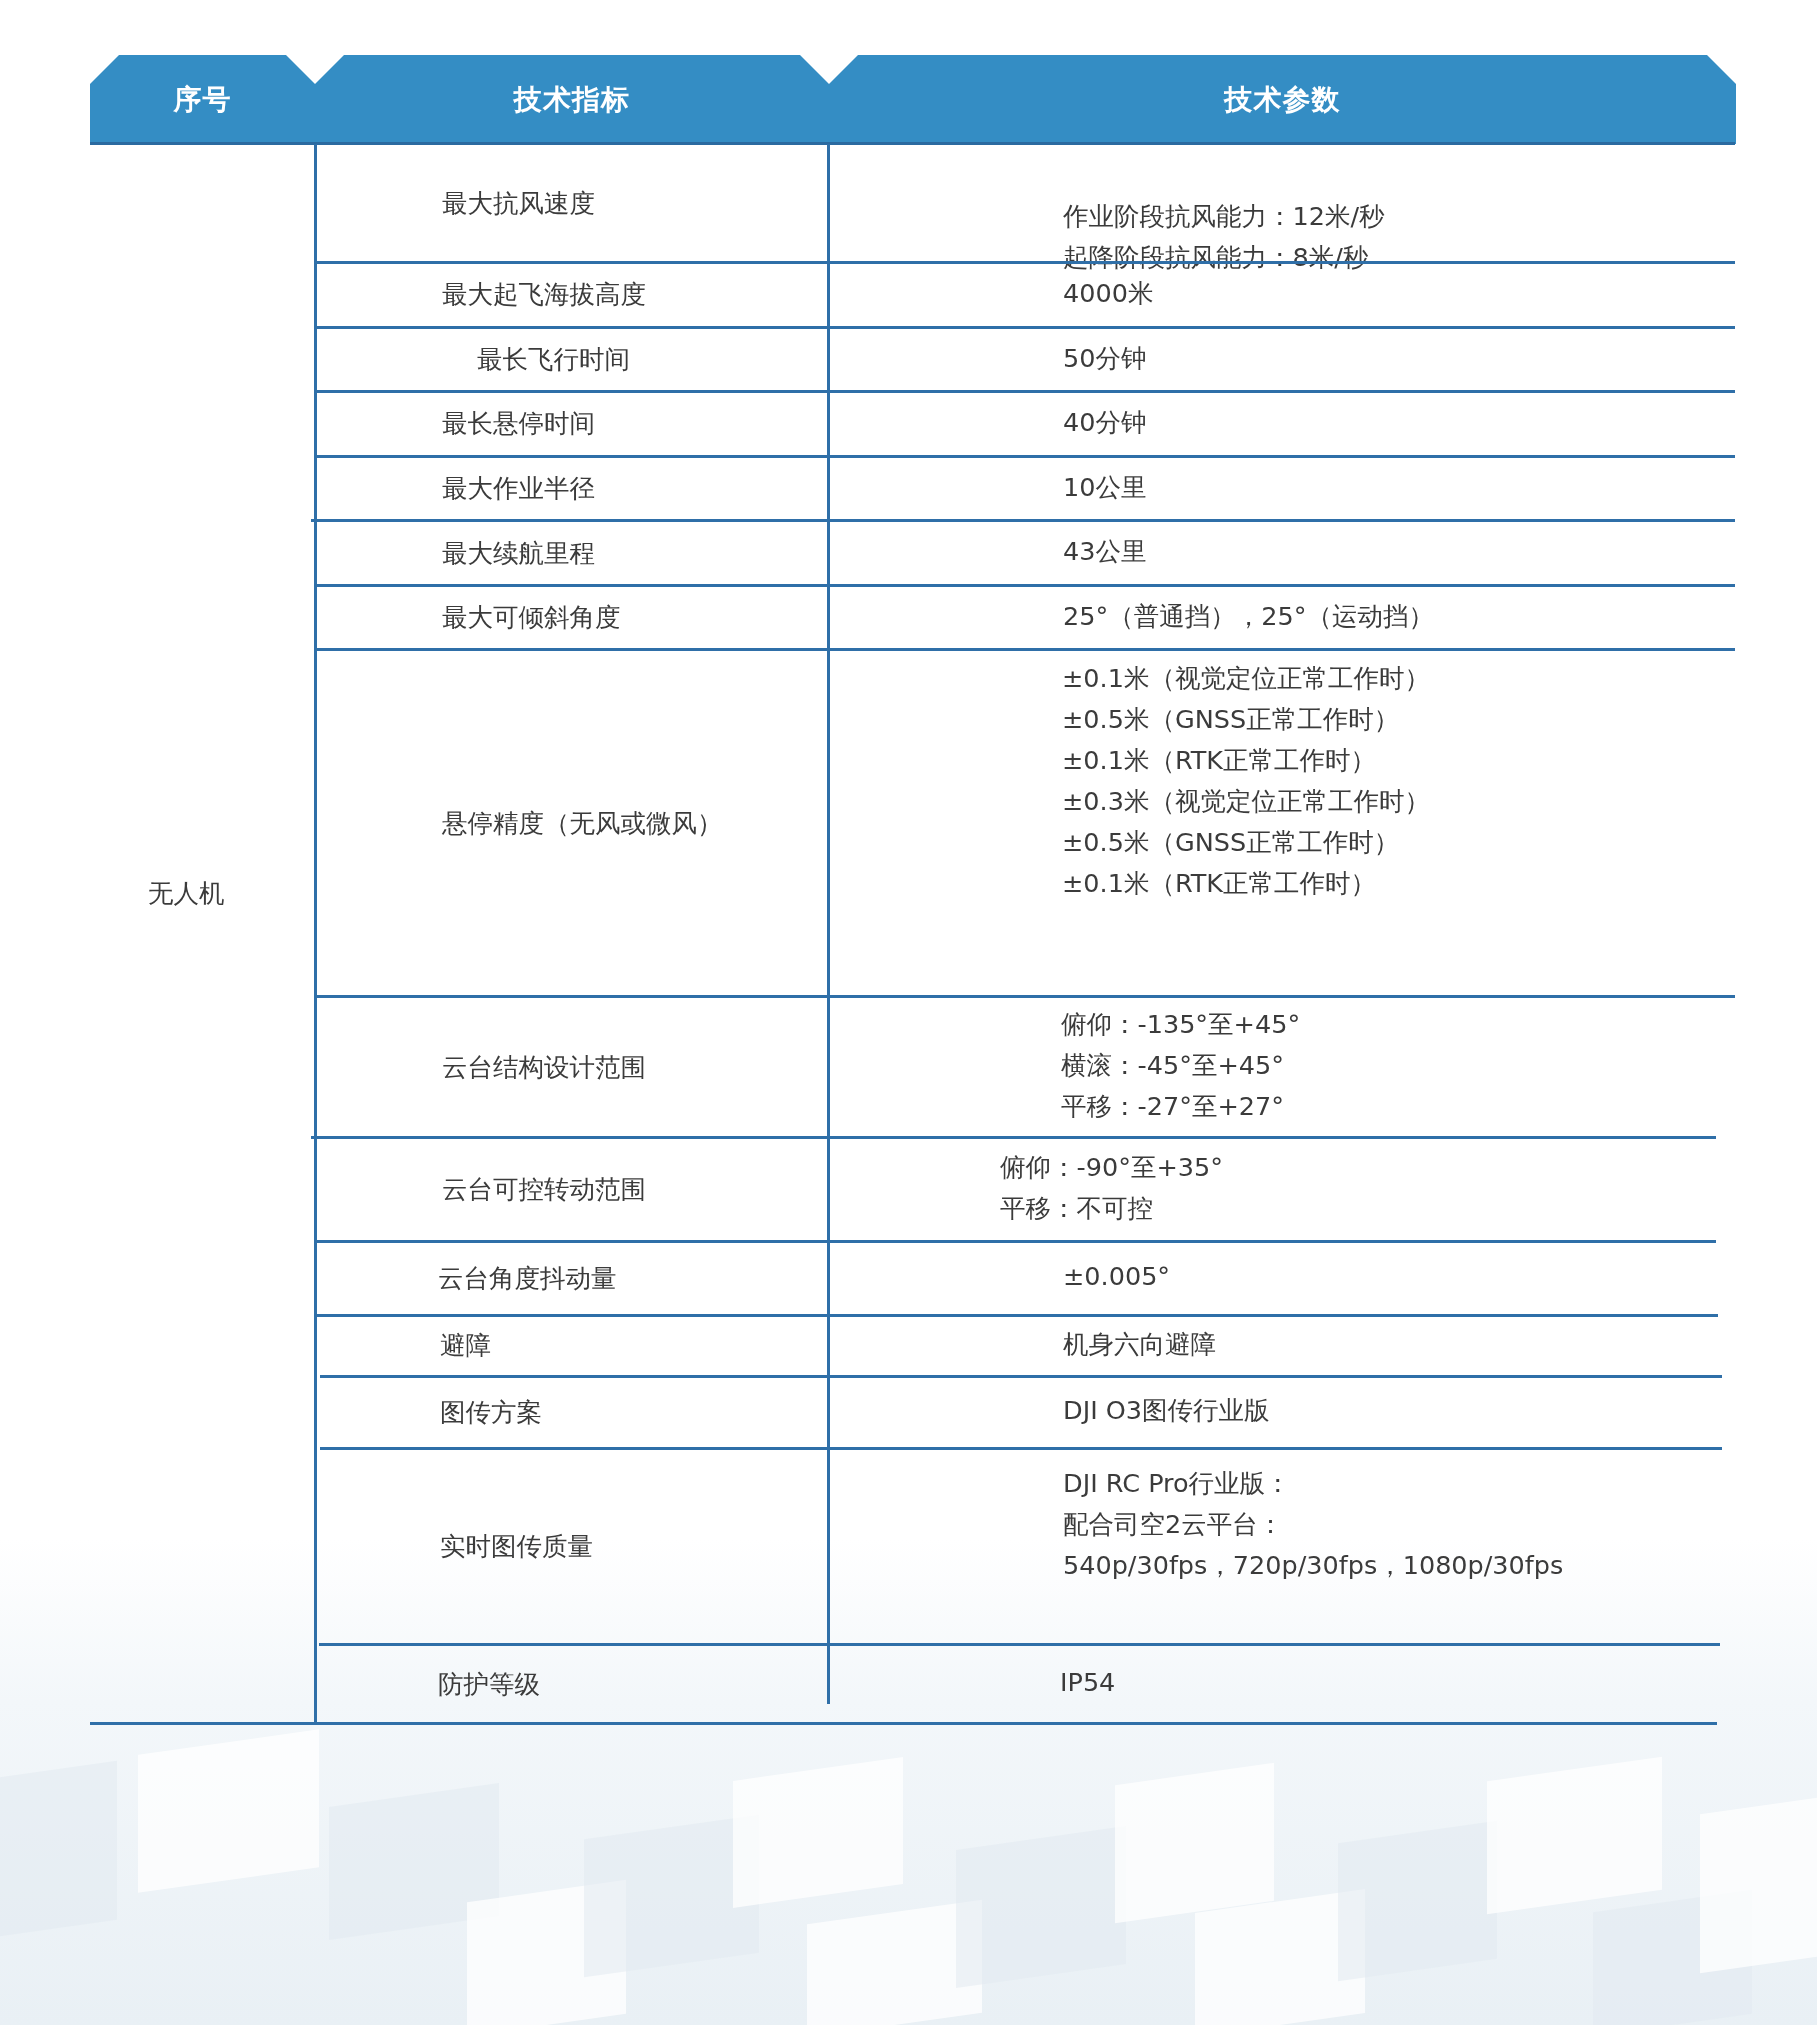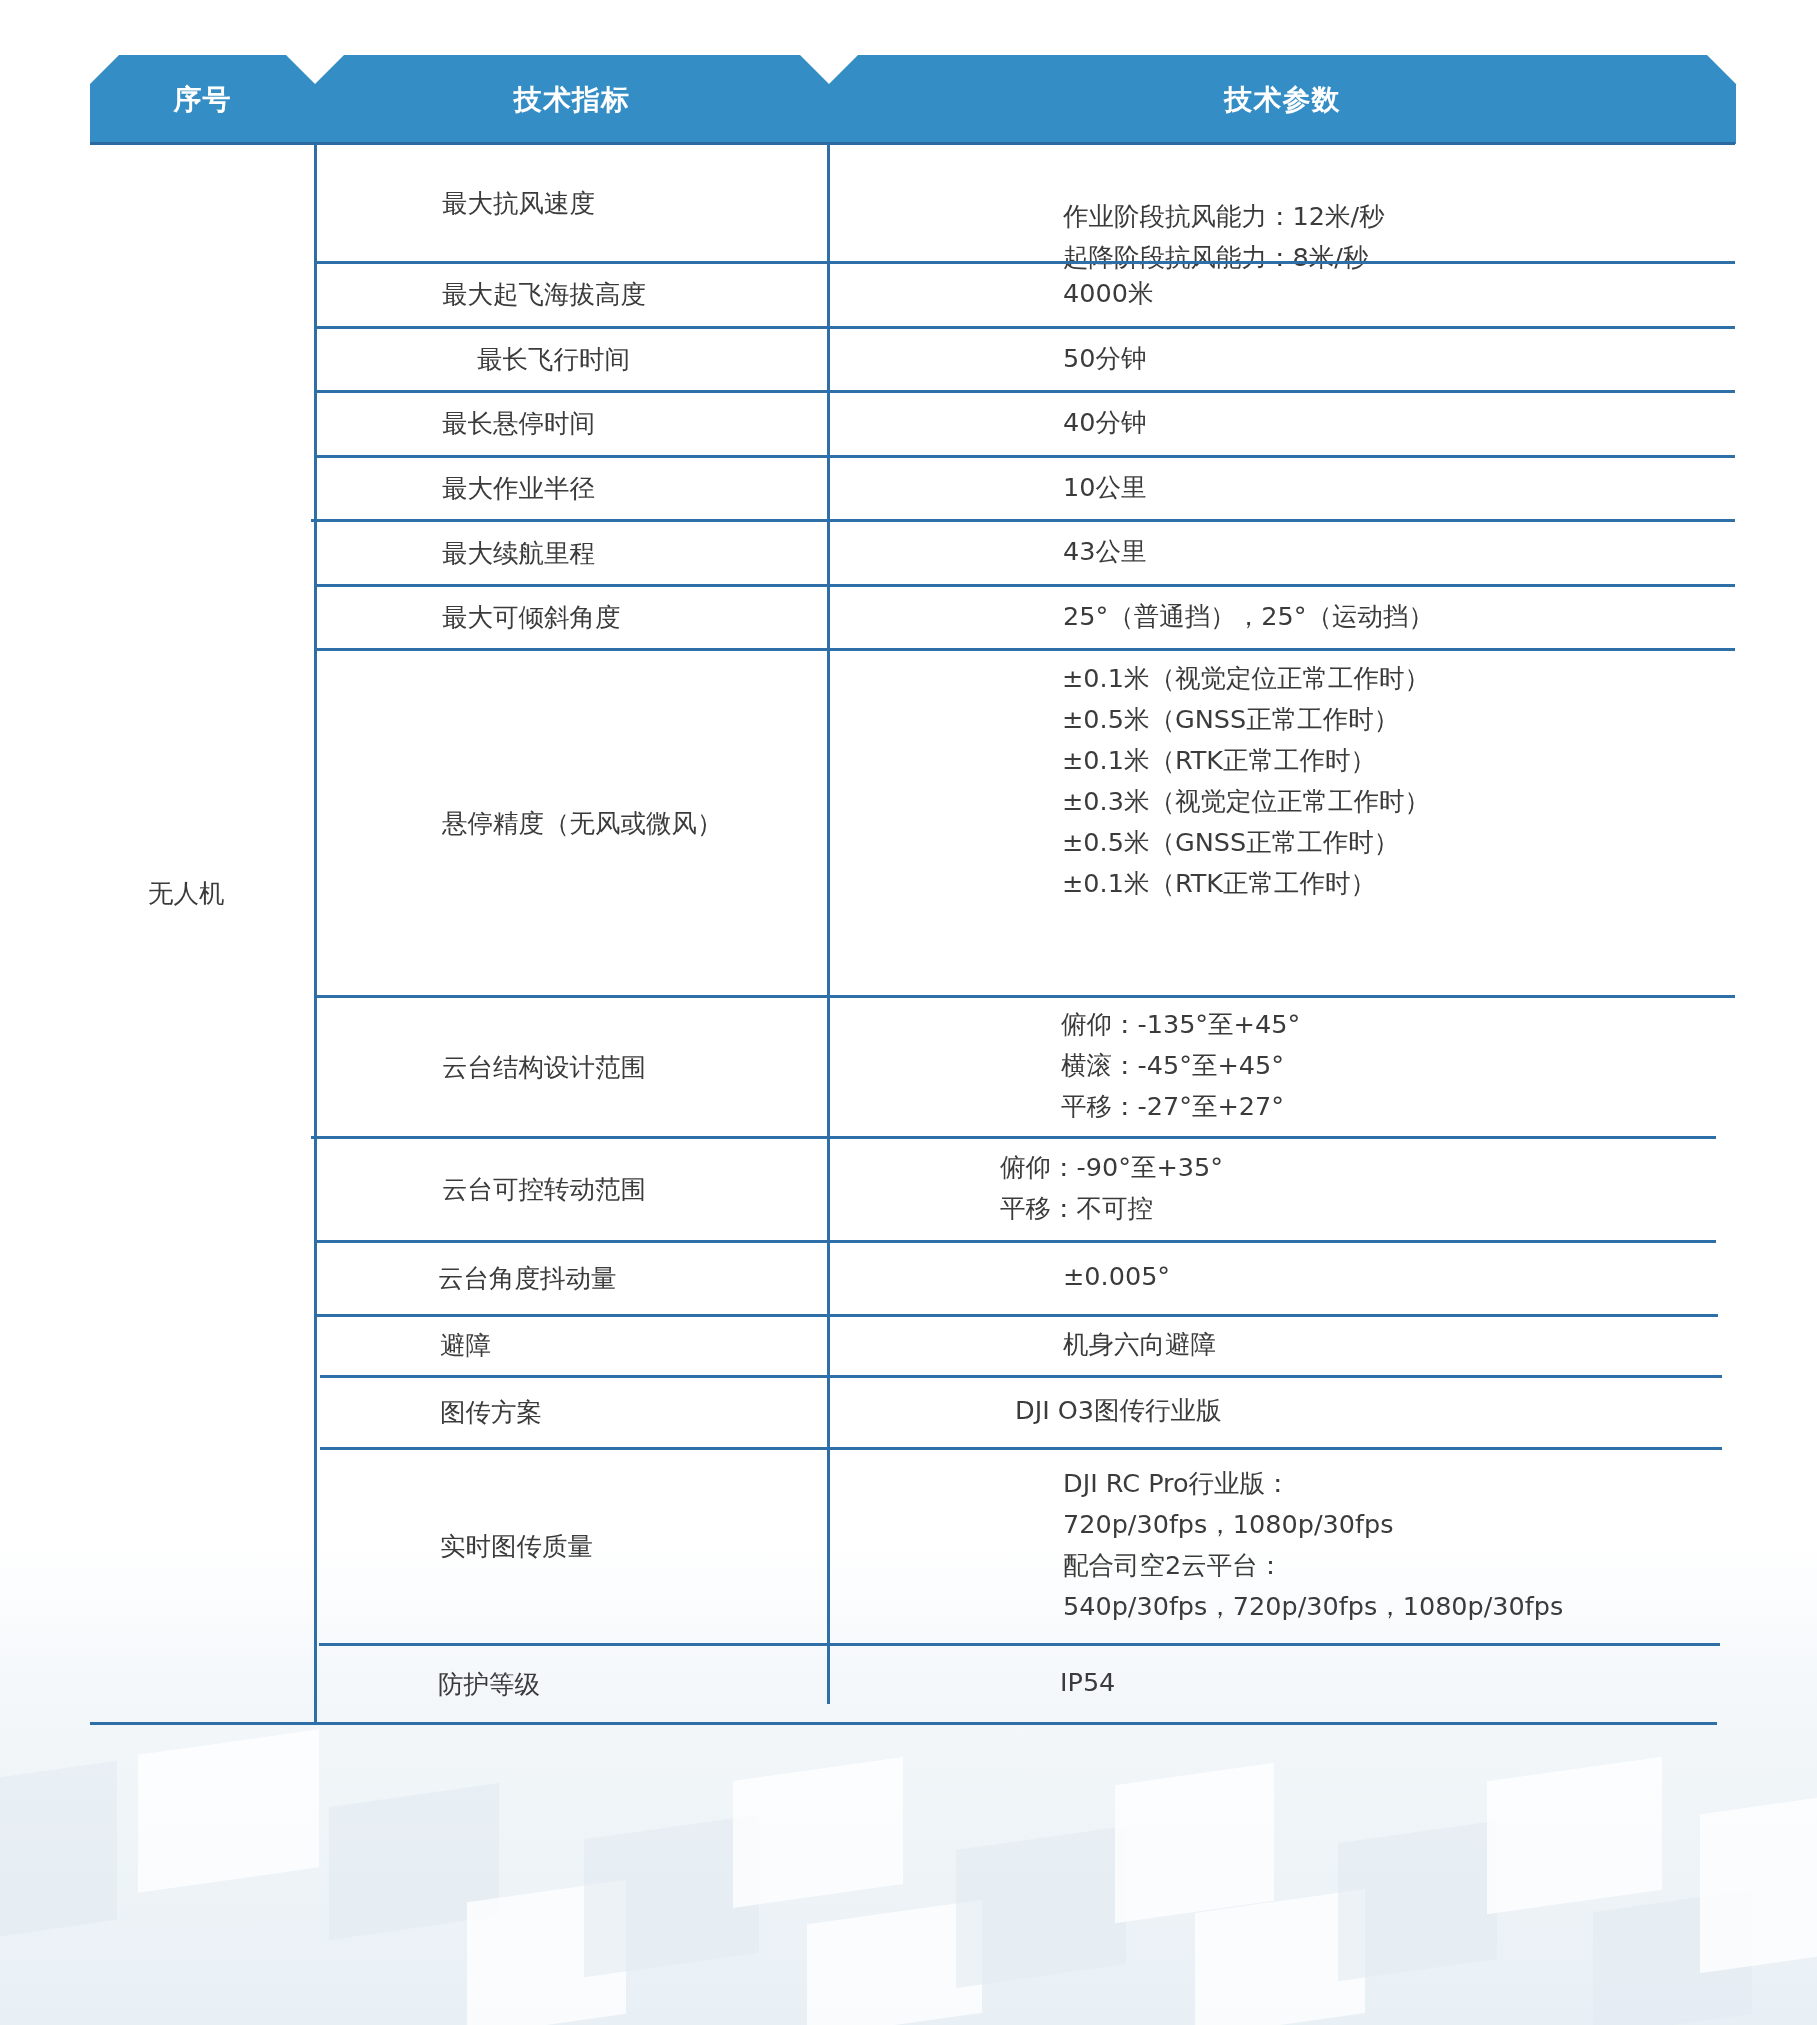--- a/index.html
+++ b/index.html
@@ -150,30 +150,29 @@
       </div>
       <div>
         <div class="label" style="left: 440px; top: 1325px;">避障</div>
         <div class="value" style="left: 1063px; top: 1324px;">
           <span class="value-line">机身六向避障</span>
         </div>
         <div class="hline" style="left: 320px; width: 1402px; top: 1375px;"></div>
       </div>
       <div>
         <div class="label" style="left: 440px; top: 1392px;">图传方案</div>
-        <div class="value" style="left: 1015px; top: 1390px;">
+        <div class="value" style="left: 1063px; top: 1390px;">
           <span class="value-line">DJI O3图传行业版</span>
         </div>
         <div class="hline" style="left: 320px; width: 1402px; top: 1447px;"></div>
       </div>
       <div>
         <div class="label" style="left: 440px; top: 1526px;">实时图传质量</div>
         <div class="value" style="left: 1063px; top: 1463px;">
           <span class="value-line">DJI RC Pro行业版：</span>
-          <span class="value-line">720p/30fps，1080p/30fps</span>
           <span class="value-line">配合司空2云平台：</span>
           <span class="value-line">540p/30fps，720p/30fps，1080p/30fps</span>
         </div>
         <div class="hline" style="left: 319px; width: 1401px; top: 1643px;"></div>
       </div>
       <div>
         <div class="label" style="left: 438px; top: 1664px;">防护等级</div>
         <div class="value" style="left: 1060px; top: 1662px;">
           <span class="value-line">IP54</span>
         </div>

